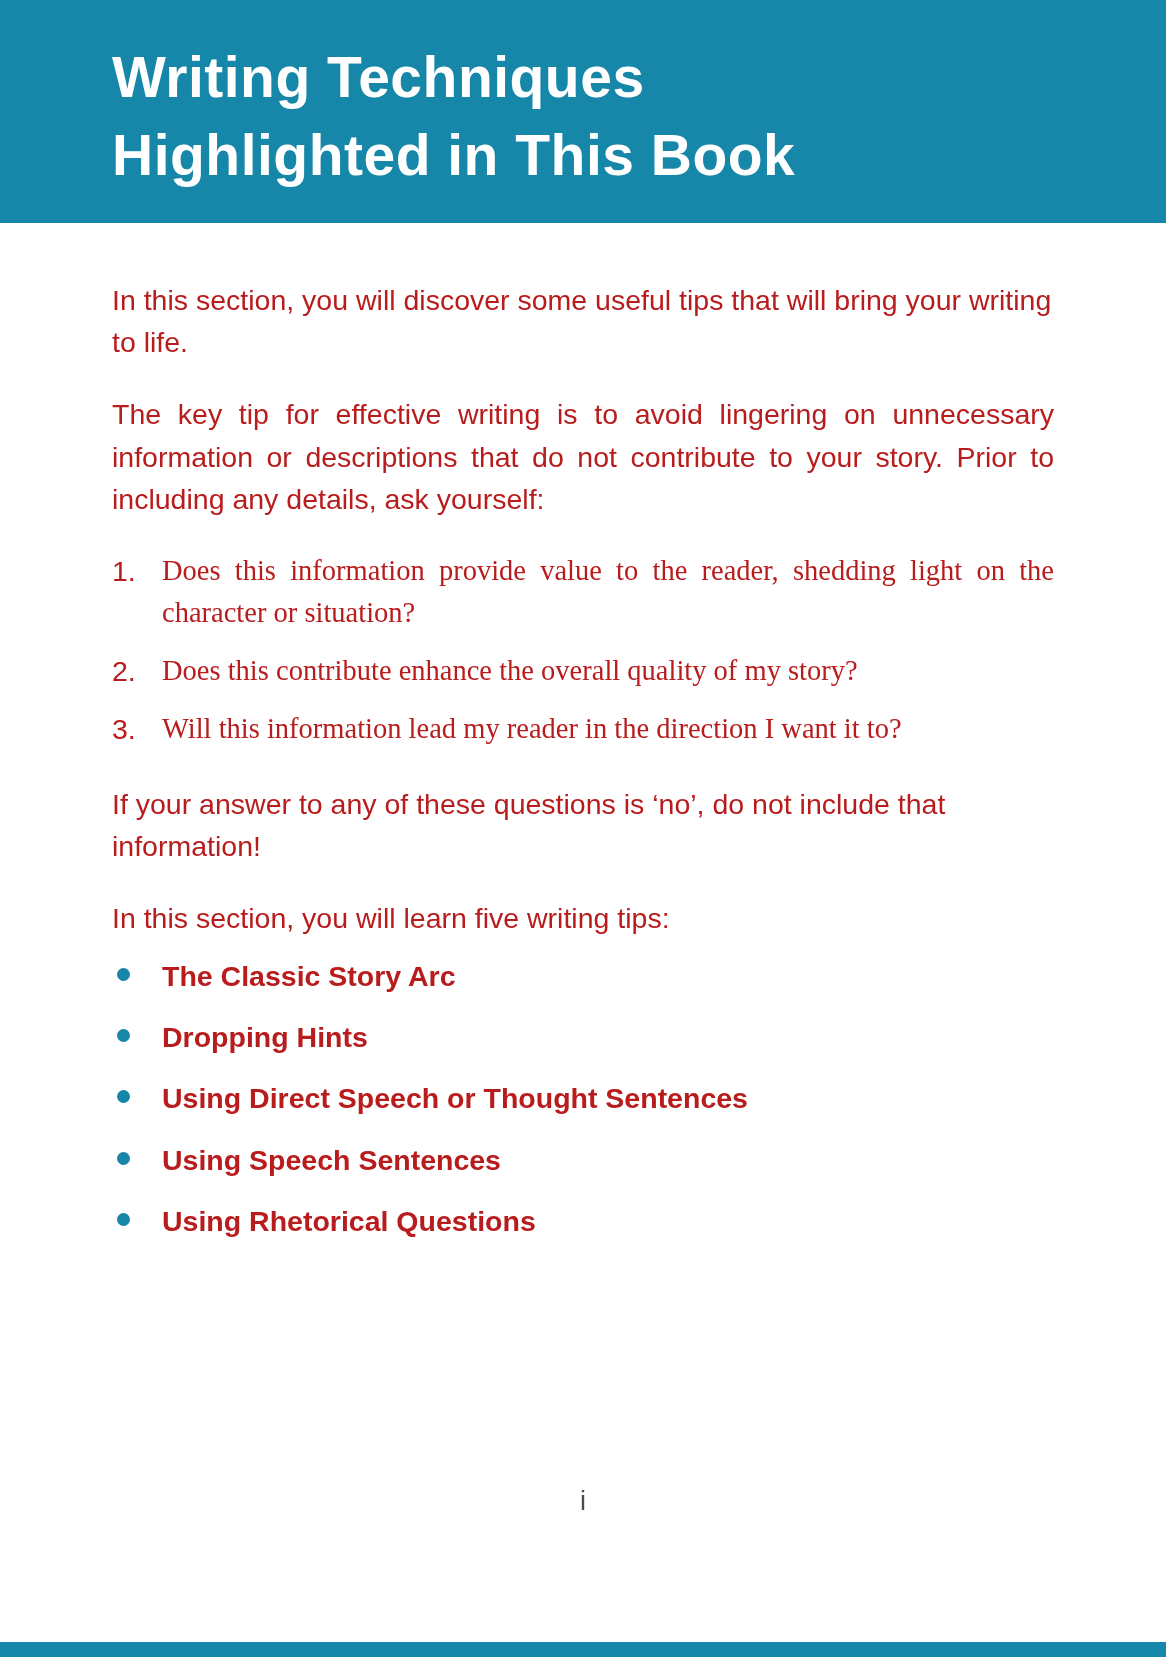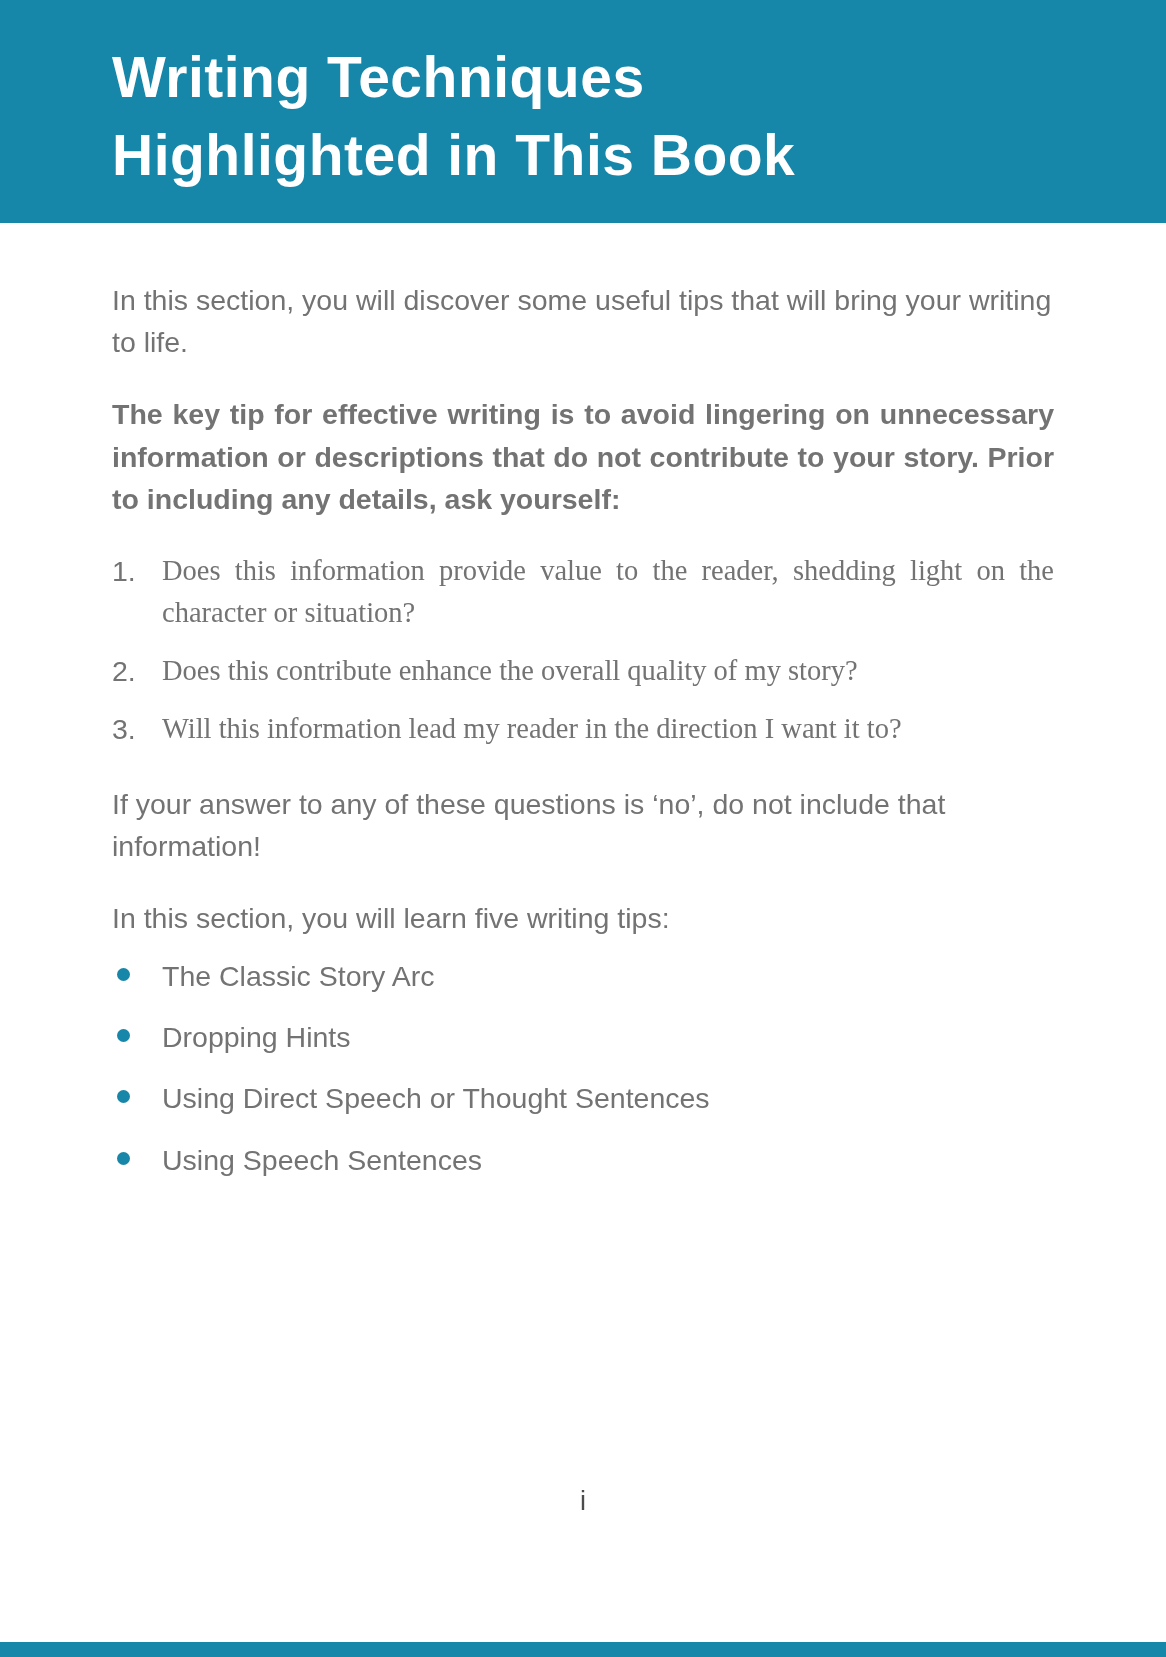--- a/index.html
+++ b/index.html
@@ -24,27 +24,27 @@
   .banner h1 {
     color: #ffffff;
     font-size: 57px;
     font-weight: bold;
     line-height: 1.37;
     letter-spacing: 0.5px;
   }
 
   .content {
     padding: 56px 112px 0 112px;
-    color: #737373;
+    color: #b91c1c;
     font-size: 28.5px;
     line-height: 1.48;
   }
 
   .content p { margin-bottom: 30px; }
-  .content p.justify { text-align: justify; font-weight: bold; }
+  .content p.justify { text-align: justify; }
 
   .num-list { margin: 4px 0 32px 0; }
   .num-item {
     display: flex;
     margin-bottom: 16px;
   }
   .num-item .num {
     flex: 0 0 50px;
   }
   .num-item .num-text {
@@ -67,21 +67,21 @@
   }
   .bullet-dot::before {
     content: "";
     display: block;
     width: 13px;
     height: 13px;
     border-radius: 50%;
     background: #1787a9;
     margin-left: 5px;
   }
-  .bullet-text { flex: 1; }
+  .bullet-text { flex: 1; font-weight: bold; }
 
   .page-number {
     position: absolute;
     bottom: 140px;
     left: 0;
     width: 100%;
     text-align: center;
     color: #4c4c4e;
     font-size: 27px;
   }
@@ -142,20 +142,24 @@
         <span class="bullet-text">Dropping Hints</span>
       </div>
       <div class="bullet-item">
         <span class="bullet-dot"></span>
         <span class="bullet-text">Using Direct Speech or Thought Sentences</span>
       </div>
       <div class="bullet-item">
         <span class="bullet-dot"></span>
         <span class="bullet-text">Using Speech Sentences</span>
       </div>
+      <div class="bullet-item">
+        <span class="bullet-dot"></span>
+        <span class="bullet-text">Using Rhetorical Questions</span>
+      </div>
     </div>
 
   </main>
 
   <div class="page-number">i</div>
 
   <div class="bottom-bar"></div>
 
 </div>
 

